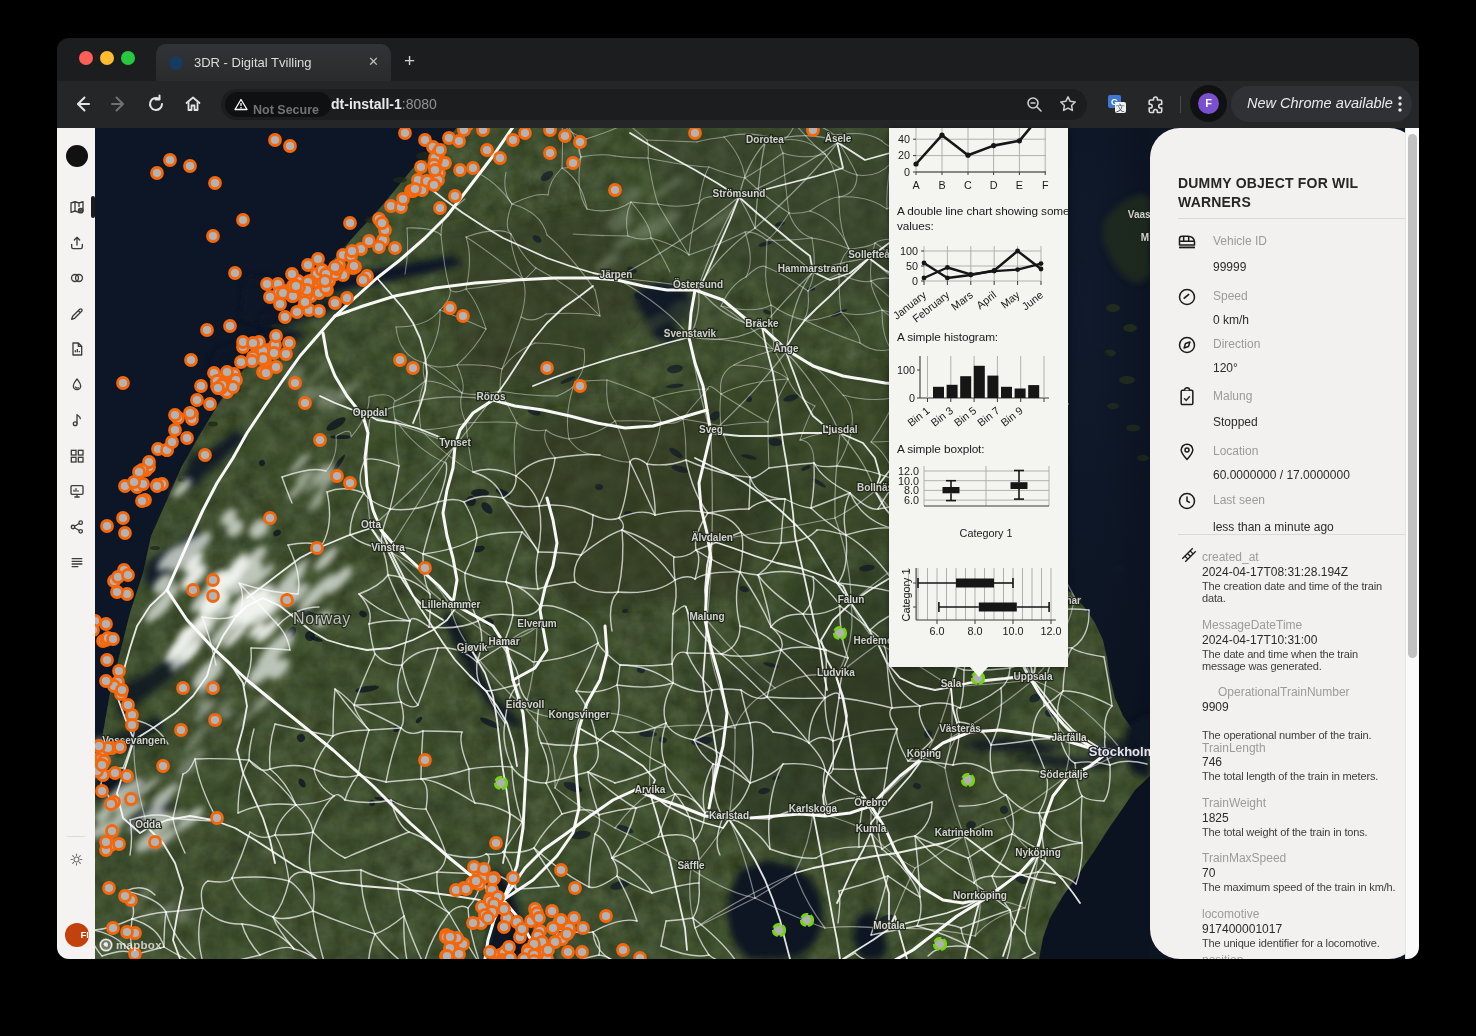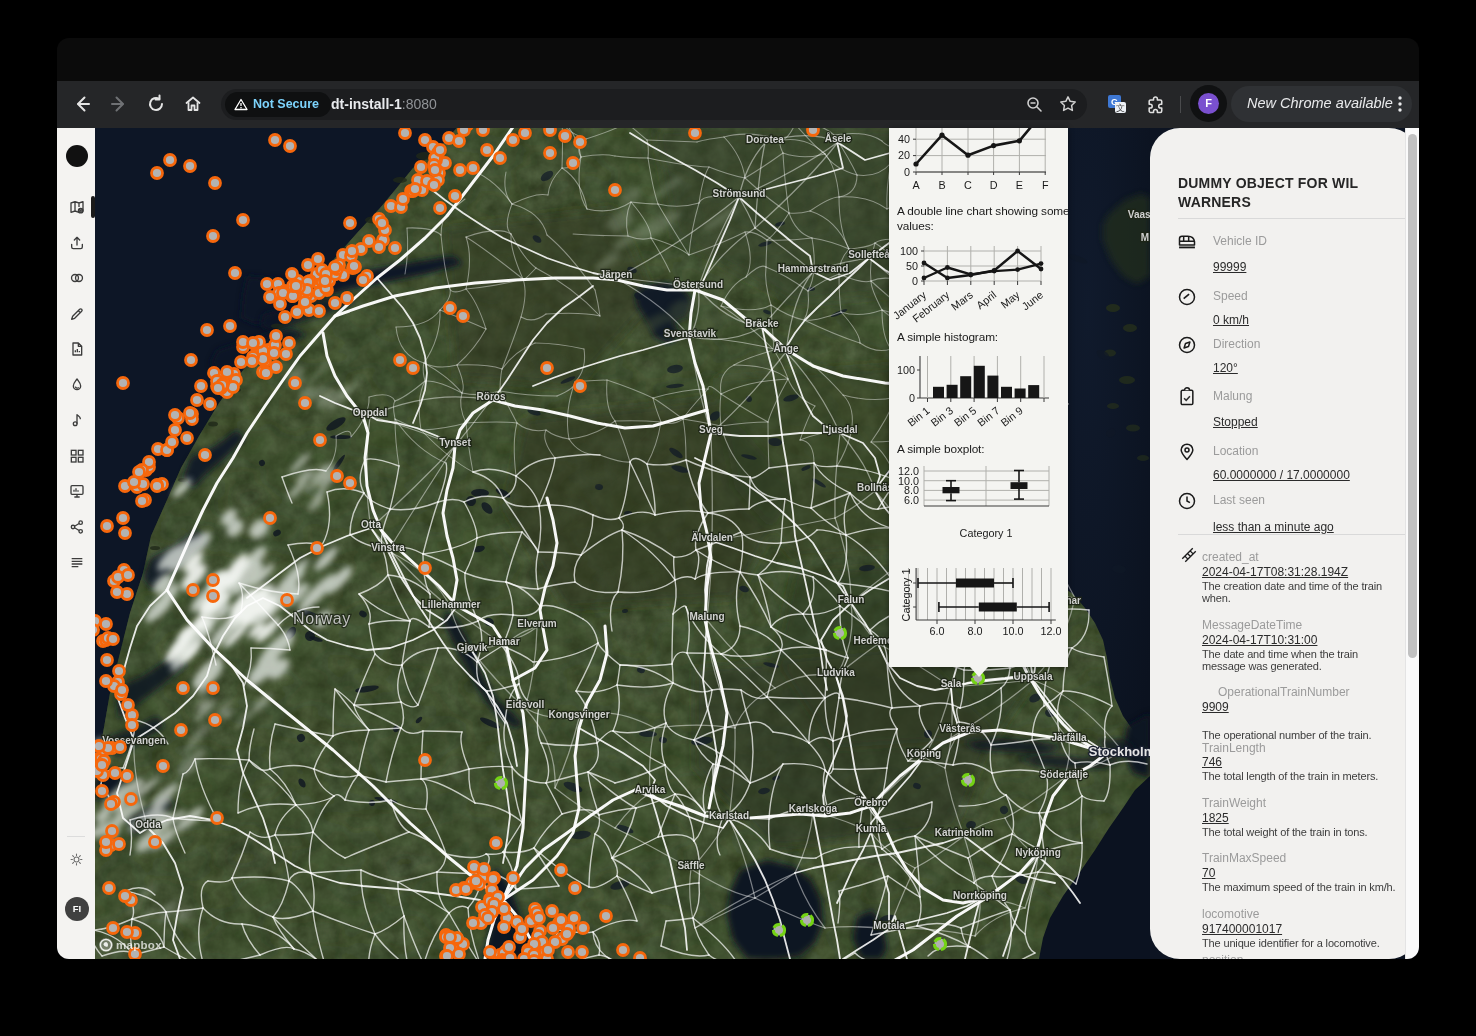--- a/index.html
+++ b/index.html
@@ -8,50 +8,61 @@
 #titlebar{position:absolute;left:0;top:0;width:100%;height:43px;background:#1c1d1e;}
 .tl{position:absolute;top:52px;width:14px;height:14px;border-radius:50%;}
 #tab{position:absolute;left:99px;top:6px;width:235px;height:37px;background:linear-gradient(#323336,#2a2b2d);border-radius:10px 10px 0 0;}
 #tab .fav{position:absolute;left:13px;top:12px;width:14px;height:14px;border-radius:50%;background:#173a5e;}
 #tab .t{position:absolute;left:38px;top:11px;font-size:13px;color:#dbdbdb;white-space:nowrap;}
 #tab .x{position:absolute;right:12px;top:10px;font-size:13px;color:#bfbfbf;}
 #ntb{position:absolute;left:347px;top:12px;font-size:19px;color:#cfcfcf;font-weight:300;}
 #toolbar{position:absolute;left:0;top:43px;width:100%;height:47px;background:#252628;}
 .tbi{position:absolute;top:13px;}
 #omni{position:absolute;left:164px;top:8px;width:866px;height:31px;border-radius:16px;background:#1c1d1f;}
-#nschip{position:absolute;left:4px;top:3px;height:25px;border-radius:13px;background:#0f1011;color:#7dd3fc;font-size:12.5px;font-weight:700;padding:5px 12px 0 28px;}
+#nschip{position:absolute;left:4px;top:3px;height:25px;border-radius:13px;background:#0f1011;color:#737373;font-size:12.5px;font-weight:700;padding:11px 12px 0 28px;}
 #url{position:absolute;left:110px;top:7px;font-size:14px;color:#e8eaed;font-weight:700;}
 #url span{color:#909397;font-weight:400;}
 #newchrome{position:absolute;left:1174px;top:5px;width:181px;height:36px;background:#2f3134;border-radius:18px;color:#e9eaec;font-size:14.5px;}
 #newchrome .txt{position:absolute;left:16px;top:9px;white-space:nowrap;font-style:italic;}
 #profile{position:absolute;left:1133px;top:4px;width:37px;height:37px;border-radius:50%;background:#101112;}
 #profile .in{position:absolute;left:8px;top:8px;width:21px;height:21px;border-radius:50%;background:#7a50cf;color:#fff;font-size:11px;font-weight:700;text-align:center;line-height:21px;}
 #content{position:absolute;left:0;top:90px;width:1362px;height:831px;background:#0d1422;}
 #sidebar{position:absolute;left:0;top:0;width:38px;height:831px;background:#f4f3f1;}
 #mapwrap{position:absolute;left:38px;top:0;width:1055px;height:831px;overflow:hidden;}
 #chartpanel{position:absolute;left:832px;top:0;width:179px;height:539px;background:#f4f4f1;box-shadow:0 1px 6px rgba(0,0,0,.45);}
 #ptail{position:absolute;left:913px;top:539px;width:0;height:0;border-left:9px solid transparent;border-right:9px solid transparent;border-top:10px solid #f4f4f1;}
 #rightpanel{position:absolute;left:1093px;top:0;width:269px;height:831px;background:#f2f1ef;font-family:"Liberation Sans",sans-serif;border-radius:30px;}
 #rp-scroll{position:absolute;right:0;top:0;width:14px;height:831px;background:#fafafa;border-left:1px solid #e4e4e4;}
 #rp-thumb{position:absolute;right:2px;top:6px;width:9px;height:524px;background:#c1c1c1;border-radius:5px;}
 .rp-title{position:absolute;left:28px;top:46px;width:210px;font-size:14px;font-weight:700;color:#262626;letter-spacing:.2px;line-height:19px;}
 .rp-div{position:absolute;left:28px;width:227px;border-top:1px solid #d9d9d9;}
 .rp-lab{position:absolute;font-size:12px;color:#9b9b9b;}
-.rp-val{position:absolute;font-size:12px;color:#2b2b2b;text-decoration:underline;}
+.rp-val{position:absolute;font-size:12px;color:#2b2b2b;}
 .rp-desc{position:absolute;font-size:11px;color:#3c3c3c;line-height:12.3px;width:200px;letter-spacing:-0.15px;}
 .rp-ico{position:absolute;left:27px;}
 .cl{font-size:10px;fill:#dedede;stroke:#1d2416;stroke-width:2.4px;paint-order:stroke;font-weight:700;text-anchor:middle;opacity:.92;}
 .country{font-size:16px;fill:#c9c9c9;stroke:#222a1a;stroke-width:2.4px;paint-order:stroke;text-anchor:middle;letter-spacing:0.6px;opacity:.92;}
 .city2{font-size:13px;fill:#e6e6e6;stroke:#1a2030;stroke-width:2.6px;paint-order:stroke;font-weight:700;text-anchor:middle;}
 .ct{font-size:10.8px;fill:#1a1a1a;}
 .ctt{font-size:11.8px;fill:#1a1a1a;letter-spacing:-0.1px;}
 svg text{font-family:"Liberation Sans",sans-serif;}
 </style></head><body>
 
 <div id="win">
+ <div id="titlebar">
+  <div class="tl" style="left:22px;top:13px;background:#ff5f57"></div>
+  <div class="tl" style="left:43px;top:13px;background:#febc2e"></div>
+  <div class="tl" style="left:64px;top:13px;background:#28c840"></div>
+  <div id="tab">
+    <div class="fav"></div>
+    <div class="t">3DR - Digital Tvilling</div>
+    <div class="x">✕</div>
+  </div>
+  <div id="ntb">+</div>
+ </div>
  <div id="toolbar">
   <svg class="tbi" style="left:15px" width="20" height="20" viewBox="0 0 20 20">
         <path d="M12.5 3.5 L6 10 L12.5 16.5" stroke="#e4e4e4" stroke-width="2" fill="none" stroke-linecap="round" stroke-linejoin="round"></path>
         <path d="M6.3 10 H17" stroke="#e4e4e4" stroke-width="2" stroke-linecap="round"></path>
       </svg>
   <svg class="tbi" style="left:52px" width="20" height="20" viewBox="0 0 20 20">
         <path d="M7.5 3.5 L14 10 L7.5 16.5" stroke="#6f7174" stroke-width="2" fill="none" stroke-linecap="round" stroke-linejoin="round"></path>
         <path d="M3 10 H13.7" stroke="#6f7174" stroke-width="2" stroke-linecap="round"></path>
       </svg>
   <svg class="tbi" style="left:89px" width="20" height="20" viewBox="0 0 20 20">
@@ -154,21 +165,21 @@
           <path d="M8.3 10.8 L15.2 6.7 M8.3 13.2 L15.2 17.3"></path>
         </svg>
    <svg style="position:absolute;left:12px;top:426px" width="16" height="16" viewBox="0 0 24 24" fill="none" stroke="#3c3c3c" stroke-width="2">
           <path d="M4 7 H20 M4 11 H20 M4 15 H20 M4 19 H14"></path>
         </svg>
    <div style="position:absolute;left:10px;top:708px;width:18px;height:1px;background:#dcdcdc"></div>
    <svg style="position:absolute;left:13px;top:725px" width="13" height="13" viewBox="0 0 24 24" fill="none" stroke="#6e6e6e" stroke-width="2">
           <circle cx="12" cy="12" r="4.5"></circle>
           <path d="M12 2 V4.5 M12 19.5 V22 M2 12 H4.5 M19.5 12 H22 M4.9 4.9 L6.7 6.7 M17.3 17.3 L19.1 19.1 M4.9 19.1 L6.7 17.3 M17.3 6.7 L19.1 4.9" stroke-linecap="round"></path>
         </svg>
-   <div style="position:absolute;left:8px;top:769px;width:24px;height:24px;border-radius:50%;background:#404040;color:#fff;font-size:9.5px;font-weight:700;text-align:center;line-height:24px;">FI</div>
+   <div style="position:absolute;left:8px;top:795px;width:24px;height:24px;border-radius:50%;background:#c2410c;color:#fff;font-size:9.5px;font-weight:700;text-align:right;line-height:24px;">FI</div>
   </div>
 <div id="mapwrap">
 
 <svg id="mapsvg" style="position:absolute;left:0;top:0" width="1055" height="831" viewBox="0 0 1055 831">
 <defs>
 <filter id="blur6" x="-30%" y="-30%" width="160%" height="160%">
               <feGaussianBlur stdDeviation="6"></feGaussianBlur>
             </filter>
 <filter id="blur3" x="-30%" y="-30%" width="160%" height="160%">
               <feGaussianBlur stdDeviation="3"></feGaussianBlur>
@@ -2254,21 +2265,21 @@
           </svg></div>
 <div class="rp-lab" style="left:63px;top:365px">Last seen</div>
 <div class="rp-val" style="left:63px;top:392px">less than a minute ago</div>
 <div class="rp-div" style="top:406px"></div>
 <div class="rp-ico" style="left:30px;top:418px"><svg width="18" height="18" viewBox="0 0 24 24" fill="none" stroke="#1a1a1a" stroke-width="1.8">
             <path d="M4 18 L18 4 M8 22 L22 8" opacity="0"></path>
             <path d="M3 17 L17 3 M7 21 L21 7 M6.5 13.5 L10.5 17.5 M10 10 L14 14 M13.5 6.5 L17.5 10.5"></path>
           </svg></div>
 <div class="rp-lab" style="left:52px;top:422px">created_at</div>
 <div class="rp-val" style="left:52px;top:437px">2024-04-17T08:31:28.194Z</div>
-<div class="rp-desc" style="left:52px;top:452px">The creation date and time of the train when.</div>
+<div class="rp-desc" style="left:52px;top:452px">The creation date and time of the train data.</div>
 <div class="rp-lab" style="left:52px;top:490px">MessageDateTime</div>
 <div class="rp-val" style="left:52px;top:505px">2024-04-17T10:31:00</div>
 <div class="rp-desc" style="left:52px;top:520px">The date and time when the train message was generated.</div>
 <div class="rp-lab" style="left:68px;top:557px">OperationalTrainNumber</div>
 <div class="rp-val" style="left:52px;top:572px">9909</div>
 <div class="rp-desc" style="left:52px;top:601px">The operational number of the train.</div>
 <div class="rp-lab" style="left:52px;top:613px">TrainLength</div>
 <div class="rp-val" style="left:52px;top:627px">746</div>
 <div class="rp-desc" style="left:52px;top:642px">The total length of the train in meters.</div>
 <div class="rp-lab" style="left:52px;top:668px">TrainWeight</div>

